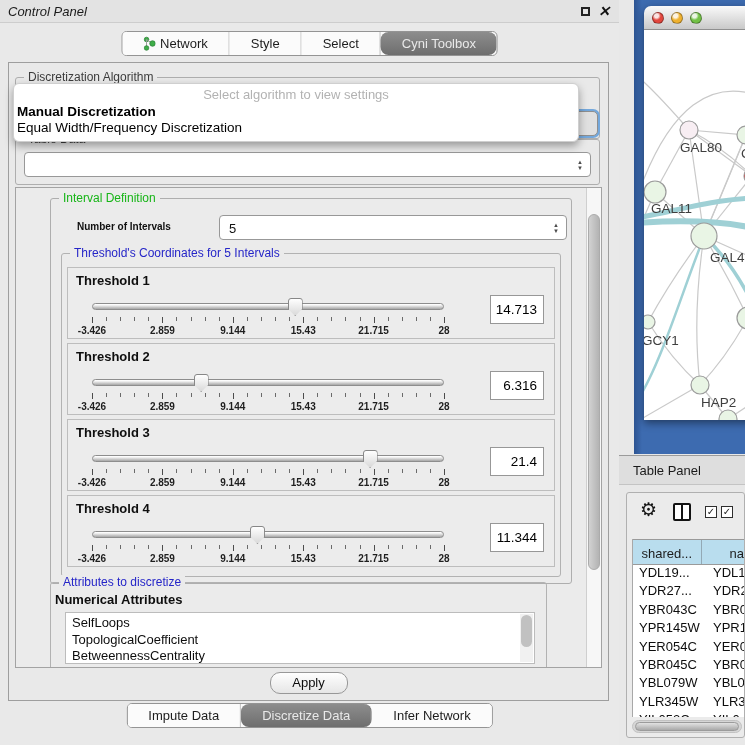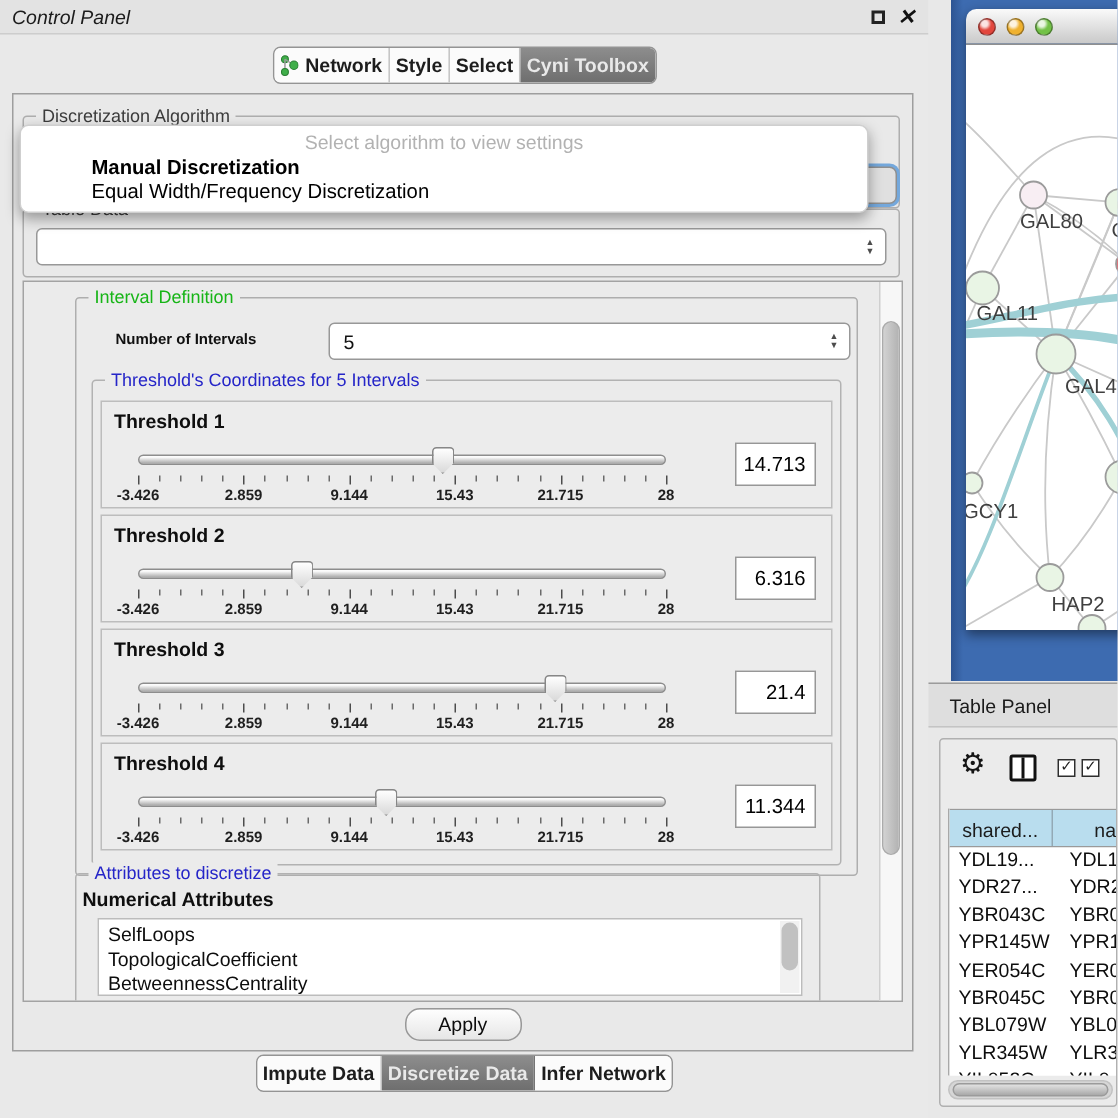--- a/index.html
+++ b/index.html
@@ -8,39 +8,39 @@
   #stage { position:absolute; inset:0; width:745px; height:745px; }
 
   
   .cp { position:absolute; left:0; top:0; width:619px; height:745px; background:#e9e9e9; }
   .cp-titlebar { position:absolute; left:0; top:0; width:100%; height:23px; background:#e3e3e3; border-bottom:1px solid #cdcdcd;font-style:italic; }
   .cp-title { position:absolute; left:8px; top:4px; font-size:13px; color:#1b1b1b; }
   .float-btn { position:absolute; right:29px; top:7px; width:9px; height:9px; border:2px solid #222; background:transparent; }
   .close-btn { position:absolute; right:9px; top:3px; font-size:14px; font-weight:bold; color:#111; }
 
   .tabbar { position:absolute; top:31px; left:50%; transform:translateX(-50%); display:flex; border:1px solid #949494; border-radius:5px; background:#fbfbfb; overflow:hidden; height:25px; white-space:nowrap; }
-  .tab { font-size:13px; font-weight:bold; color:#1d1d1d; padding:0 4px; border-right:1px solid #c2c2c2; display:flex; align-items:center; gap:5px; background:#fbfbfb; height:100%; }
+  .tab { font-size:13px; font-weight:normal; color:#1d1d1d; padding:0 21px; border-right:1px solid #c2c2c2; display:flex; align-items:center; gap:5px; background:#fbfbfb; height:100%; }
   .tab:last-child { border-right:none; }
-  .tab.active { background:linear-gradient(#8d8d8d,#6e6e6e); color:#e9e9e9; border-right-color:#6e6e6e; }
+  .tab.active { background:linear-gradient(#8d8d8d,#6e6e6e); color:#e9e9e9; border-right-color:#6e6e6e;border-radius:8px; }
   .bottom-bar { top:703px; }
 
   .outer { position:absolute; left:8px; top:62px; width:601px; height:639px; border:1px solid #9e9e9e; background:#e9e9e9; }
 
   .group { position:absolute; border:1px solid #aeaeae; border-radius:3px; }
   .gtitle { position:absolute; top:-8px; left:8px; background:#e9e9e9; padding:0 4px; font-size:12px; white-space:nowrap; }
   .gt-green { color:#17b517; }
   .gt-blue  { color:#2525c8; }
   .gt-dark  { color:#3c3c3c; }
 
   .algo-group { left:6px; top:14px; width:585px; height:62px; }
   .algo-combo-sliver { position:absolute; left:548px; top:33px; width:34px; height:25px; border-radius:5px; background:#e0e0e0; border:1px solid #8f8f8f; box-shadow:0 0 0 2px #74a8dc; z-index:1; }
 
   .popup { position:absolute; left:4px; top:20px; width:566px; background:#ffffff; border:1px solid #cfcfcf; border-radius:6px; box-shadow:0 4px 9px rgba(0,0,0,.35); z-index:5; padding:3px 0 5px 0; }
   .popup .ph  { text-align:center; color:#b2b2b2; font-size:13px; height:17px; }
-  .popup .opt { font-size:13.5px; color:#000; padding-left:3px; height:16px; line-height:16px;margin-left:44px; }
+  .popup .opt { font-size:13.5px; color:#000; padding-left:3px; height:16px; line-height:16px; }
   .popup .opt.first { font-weight:bold; }
 
   .td-group { left:6px; top:76px; width:585px; height:46px; }
   .combo { position:absolute; background:#fff; border:1px solid #989898; border-radius:4px; }
   .combo .val { position:absolute; left:9px; top:50%; transform:translateY(-50%); font-size:13px; color:#111; white-space:nowrap; }
   .combo .stepper { position:absolute; right:1px; top:1px; bottom:1px; width:18px; display:flex; flex-direction:column; align-items:center; justify-content:center; color:#4c4c4c; font-size:6px; line-height:6px; }
   .td-combo { left:8px; top:12px; width:567px; height:25px; }
 
   .inner { position:absolute; left:6px; top:124px; width:587px; height:481px; border:1px solid #a3a3a3; background:#ebebeb; overflow:hidden; }
   .vscroll { position:absolute; right:0; top:0; bottom:0; width:15px; background:#f7f7f7; border-left:1px solid #cfcfcf; }

